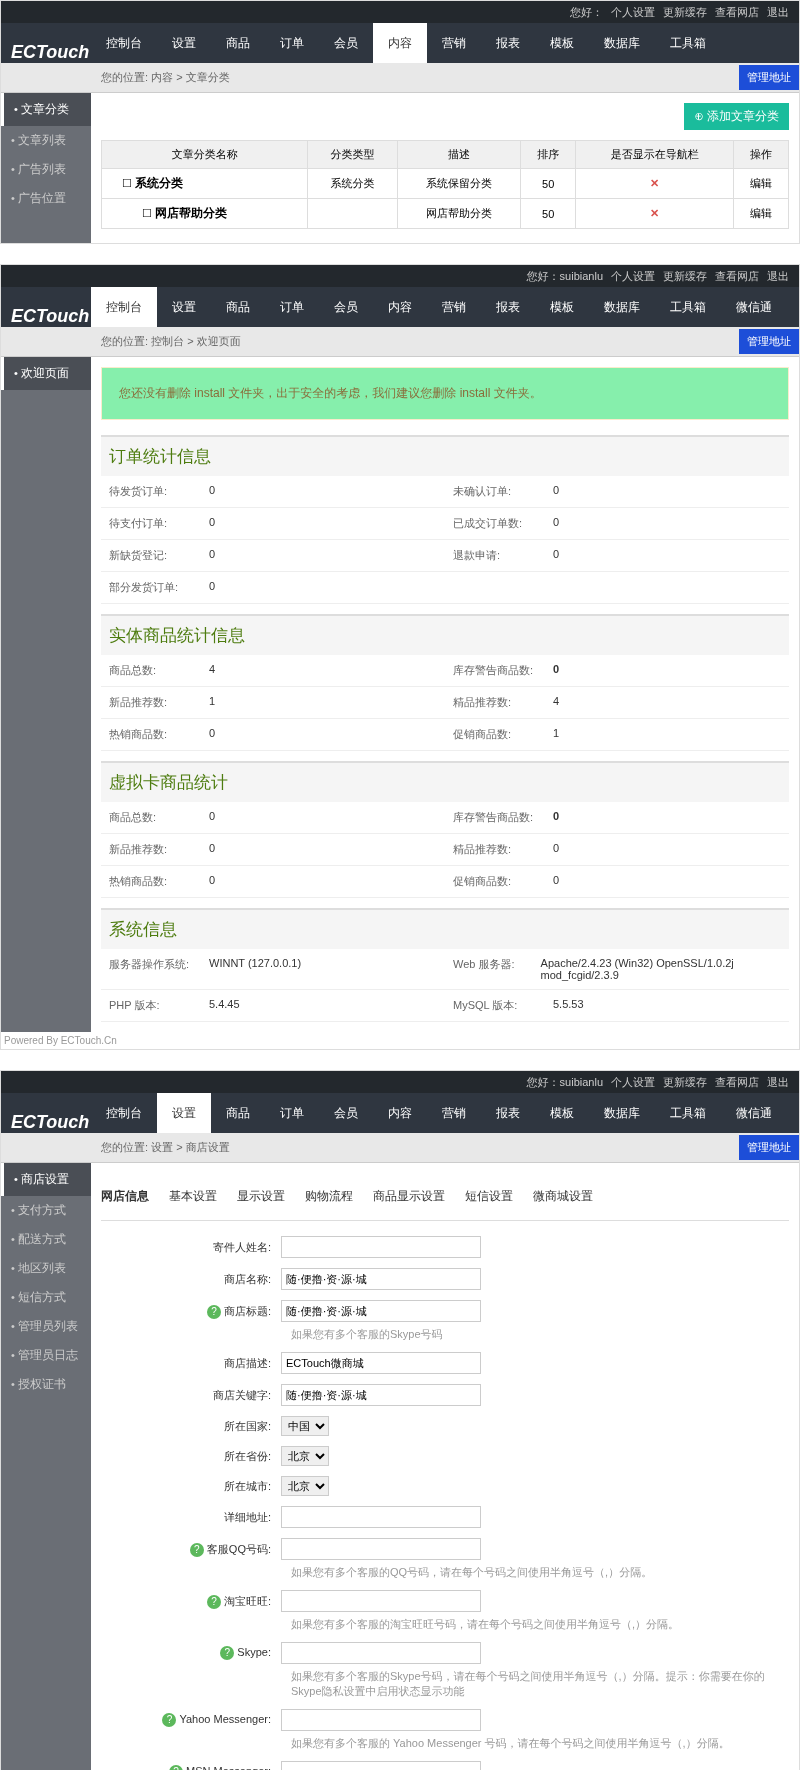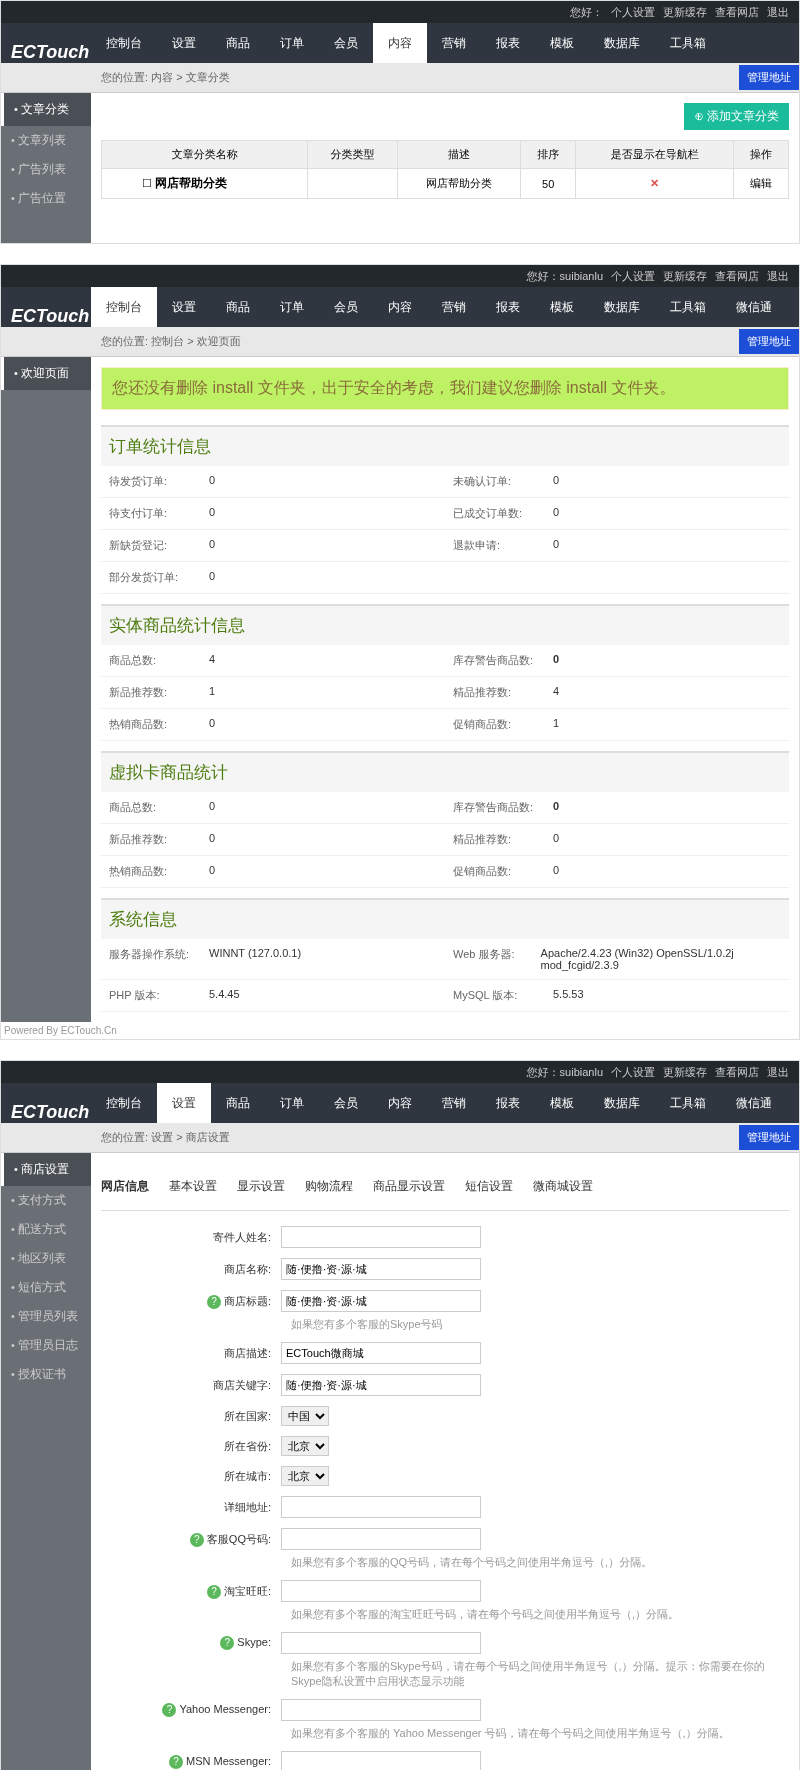--- a/index.html
+++ b/index.html
@@ -19,21 +19,21 @@
 .sidebar{width:90px;background:#6a6e75;min-height:150px}
 .side-head{background:#4a4e55;color:#fff;padding:8px 10px;font-size:11px;border-left:3px solid #fff}
 .side-item{color:#ccc;padding:6px 10px;font-size:11px;cursor:pointer}
 .content{flex:1;background:#fff;padding:10px;position:relative}
 .blue-btn{background:#1abc9c;color:#fff;padding:5px 10px;border:none;cursor:pointer;font-size:12px;float:right;margin-bottom:10px}
 .tbl{width:100%;border-collapse:collapse;clear:both}
 .tbl th{background:#f0f0f0;border:1px solid #ddd;padding:6px;font-size:11px;font-weight:normal}
 .tbl td{border:1px solid #ddd;padding:6px;font-size:11px;text-align:center}
 .tbl td.left{text-align:left;padding-left:20px}
 .red{color:#d9534f;font-weight:bold}
-.warning{background:#bef264;border:1px solid #faebcc;color:#8a6d3b;padding:10px;margin-bottom:15px;font-size:16px}
+.warning{background:#86efac;border:1px solid #faebcc;color:#8a6d3b;padding:17px;margin-bottom:15px;font-size:12px}
 .section-title{background:#f5f5f5;padding:8px;font-size:17px;color:#4d7c0f;border-top:2px solid #ddd;margin-top:10px}
 .info-row{display:flex;border-bottom:1px solid #eee}
 .info-cell{flex:1;display:flex;padding:8px}
 .info-label{width:100px;color:#666;font-size:11px}
 .info-value{color:#333;font-size:11px}
 .tabs{display:flex;gap:20px;padding:10px 0;border-bottom:1px solid #ddd;margin-bottom:15px}
 .tab{color:#333;cursor:pointer;font-size:12px;padding:5px 0}
 .tab.active{font-weight:bold}
 .form-row{display:flex;align-items:center;margin-bottom:10px}
 .form-label{width:180px;text-align:right;padding-right:10px;font-size:11px;color:#333}
@@ -86,20 +86,28 @@
         <tbody>
             <tr>
           <th>文章分类名称</th>
               <th>分类类型</th>
               <th>描述</th>
           <th>排序</th>
               <th>是否显示在导航栏</th>
               <th>操作</th>
         </tr>
         <tr>
+          <td class="left">☐ <b>系统分类</b></td>
+              <td>系统分类</td>
+              <td>系统保留分类</td>
+          <td>50</td>
+              <td class="red">✕</td>
+              <td>编辑</td>
+        </tr>
+        <tr>
           <td class="left" style="padding-left:40px">☐ <b>网店帮助分类</b></td>
               <td></td>
               <td>网店帮助分类</td>
           <td>50</td>
               <td class="red">✕</td>
               <td>编辑</td>
         </tr>
       </tbody>
         </table>
     </div>

